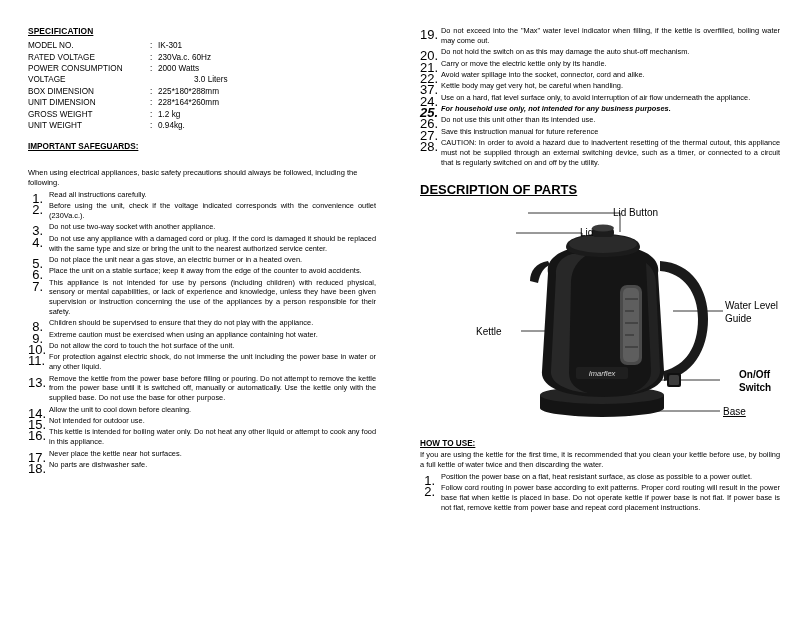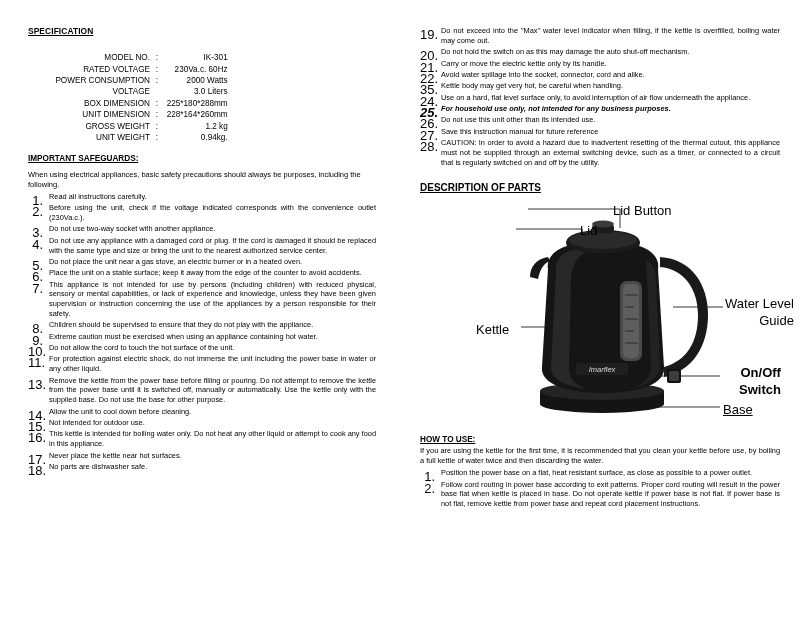--- a/index.html
+++ b/index.html
@@ -38,23 +38,22 @@
   }
   h2.section {
     font-size: 8.4px;
     font-weight: bold;
     margin: 0 0 3px 0;
     text-decoration: underline;
     letter-spacing: 0.1px;
   }
   .spec-table {
     border-collapse: collapse;
-    margin: 16px 0 2px 0;
+    margin: 4px 0 2px 0;
     font-size: 8.2px;
-    text-align: right;
   }
   .spec-table td {
     padding: 0 0 0.6px 0;
     vertical-align: top;
     white-space: nowrap;
   }
   .spec-table td.k {
     width: 122px;
   }
   .spec-table td.c {
@@ -64,21 +63,21 @@
     padding-right: 10px;
   }
   .spec-extra {
     display: inline-block;
     padding-left: 36px;
   }
   .block-title {
     font-size: 8.2px;
     font-weight: bold;
     text-decoration: underline;
-    margin: 10px 0 5px 0;
+    margin: 10px 0 15px 0;
   }
   .intro {
     margin: 1px 0 2px 0;
     font-size: 7.5px;
     line-height: 1.3;
   }
   ol.list {
     margin: 0;
     padding: 0;
     list-style: none;
@@ -100,36 +99,35 @@
   }
   ol.list li.bold-item {
     font-weight: bold;
     font-style: italic;
   }
   ol.list li.bold-item .num {
     font-weight: bold;
     font-style: italic;
   }
   .desc-title {
-    font-size: 10px;
+    font-size: 13px;
     font-weight: bold;
     text-decoration: underline;
     margin: 14px 0 4px 0;
   }
   .diagram {
     position: relative;
     width: 360px;
     height: 230px;
     margin: 0;
   }
   .diagram .label {
     position: absolute;
-    font-size: 13px;
+    font-size: 10px;
     white-space: nowrap;
-    text-align: right;
   }
   .howto-title {
     font-size: 8.2px;
     font-weight: bold;
     text-decoration: underline;
     margin: 6px 0 1px 0;
   }
   .howto-intro {
     font-size: 7.4px;
     line-height: 1.33;
@@ -186,21 +184,21 @@
         </tr>
         <tr>
           <td class="k">UNIT WEIGHT</td>
           <td class="c">:</td>
           <td class="v">0.94kg.</td>
         </tr>
       </tbody>
     </table>
 
     <div class="block-title">IMPORTANT SAFEGUARDS:</div>
-    <div class="intro">When using electrical appliances, basic safety precautions should always be purposes, including the following.</div>
+    <div class="intro">When using electrical appliances, basic safety precautions should always be followed, including the following.</div>
 
     <ol class="list">
       <li><span class="num">1.</span><span>Read all instructions carefully.</span></li>
       <li><span class="num">2.</span><span>Before using the unit, check if the voltage indicated corresponds with the convenience outlet (230Va.c.).</span></li>
       <li><span class="num">3.</span><span>Do not use two-way socket with another appliance.</span></li>
       <li><span class="num">4.</span><span>Do not use any appliance with a damaged cord or plug. If the cord is damaged it should be replaced with the same type and size or bring the unit to the nearest authorized service center.</span></li>
       <li><span class="num">5.</span><span>Do not place the unit near a gas stove, an electric burner or in a heated oven.</span></li>
       <li><span class="num">6.</span><span>Place the unit on a stable surface; keep it away from the edge of the counter to avoid accidents.</span></li>
       <li><span class="num">7.</span><span>This appliance is not intended for use by persons (including children) with reduced physical, sensory or mental capabilities, or lack of experience and knowledge, unless they have been given supervision or instruction concerning the use of the appliances by a person responsible for their safety.</span></li>
       <li><span class="num">8.</span><span>Children should be supervised to ensure that they do not play with the appliance.</span></li>
@@ -216,21 +214,21 @@
     </ol>
   </div>
 
   <div class="col col-right">
 
     <ol class="list">
       <li><span class="num">19.</span><span>Do not exceed into the "Max" water level indicator when filling, if the kettle is overfilled, boiling water may come out.</span></li>
       <li><span class="num">20.</span><span>Do not hold the switch on as this may damage the auto shut-off mechanism.</span></li>
       <li><span class="num">21.</span><span>Carry or move the electric kettle only by its handle.</span></li>
       <li><span class="num">22.</span><span>Avoid water spillage into the socket, connector, cord and alike.</span></li>
-      <li><span class="num">35.</span><span>Kettle body may get very hot, be careful when handling.</span></li>
+      <li><span class="num">37.</span><span>Kettle body may get very hot, be careful when handling.</span></li>
       <li><span class="num">24.</span><span>Use on a hard, flat level surface only, to avoid interruption of air flow underneath the appliance.</span></li>
       <li class="bold-item"><span class="num">25.</span><span>For household use only, not intended for any business purposes.</span></li>
       <li><span class="num">26.</span><span>Do not use this unit other than its intended use.</span></li>
       <li><span class="num">27.</span><span>Save this instruction manual for future reference</span></li>
       <li><span class="num">28.</span><span>CAUTION: In order to avoid a hazard due to inadvertent resetting of the thermal cutout, this appliance must not be supplied through an external switching device, such as a timer, or connected to a circuit that is regularly switched on and off by the utility.</span></li>
     </ol>
 
     <div class="desc-title">DESCRIPTION OF PARTS</div>
 
     <div class="diagram">

